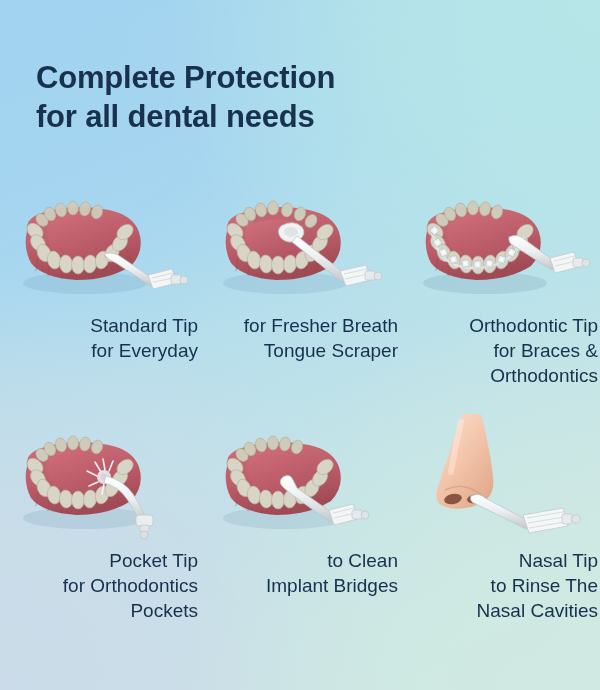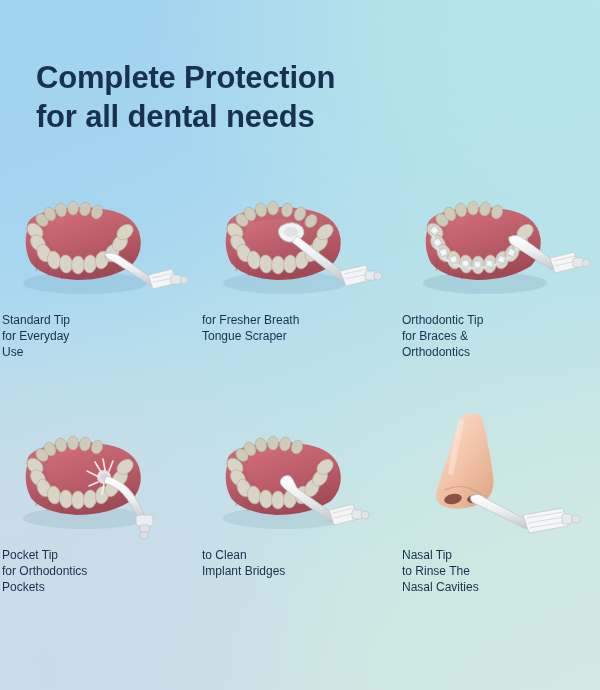--- a/index.html
+++ b/index.html
@@ -86,23 +86,23 @@
     align-items: center;
   }
   .art {
     position: relative;
     width: 190px;
     height: 130px;
     margin-top: 4px;
   }
   .caption {
     margin-top: 4px;
-    text-align: left;
+    text-align: right;
     color: #17314e;
-    font-size: 12px;
+    font-size: 19px;
     line-height: 1.32;
     width: 196px;
   }
   .caption .l { display: block; }
   .caption .l1 { }
 
   svg { display: block; }
 </style>
 </head>
 <body>
@@ -192,21 +192,20 @@
                 <path d="M148 103 L169 99"></path>
             </g>
 
             <rect x="166" y="96" width="10" height="9" rx="2" fill="#e6eaec" stroke="#c1c7ca" stroke-width="0.7"></rect>
             <circle cx="179" cy="101" r="4" fill="#dfe4e6" stroke="#bfc5c8" stroke-width="0.7"></circle>
           </svg>
         </div>
         <div class="caption">
           <span class="l l1">Standard Tip</span>
           <span class="l">for Everyday</span>
-          <span class="l">Use</span>
         </div>
       </div>
 
       <div class="cell">
         <div class="art">
           <svg viewBox="0 0 190 130" width="190" height="130">
             <defs>
               <linearGradient id="gumG2" x1="0" y1="0" x2="0.3" y2="1">
                 <stop offset="0" stop-color="#cf6f79"></stop>
                   <stop offset="0.55" stop-color="#bd5d69"></stop>

